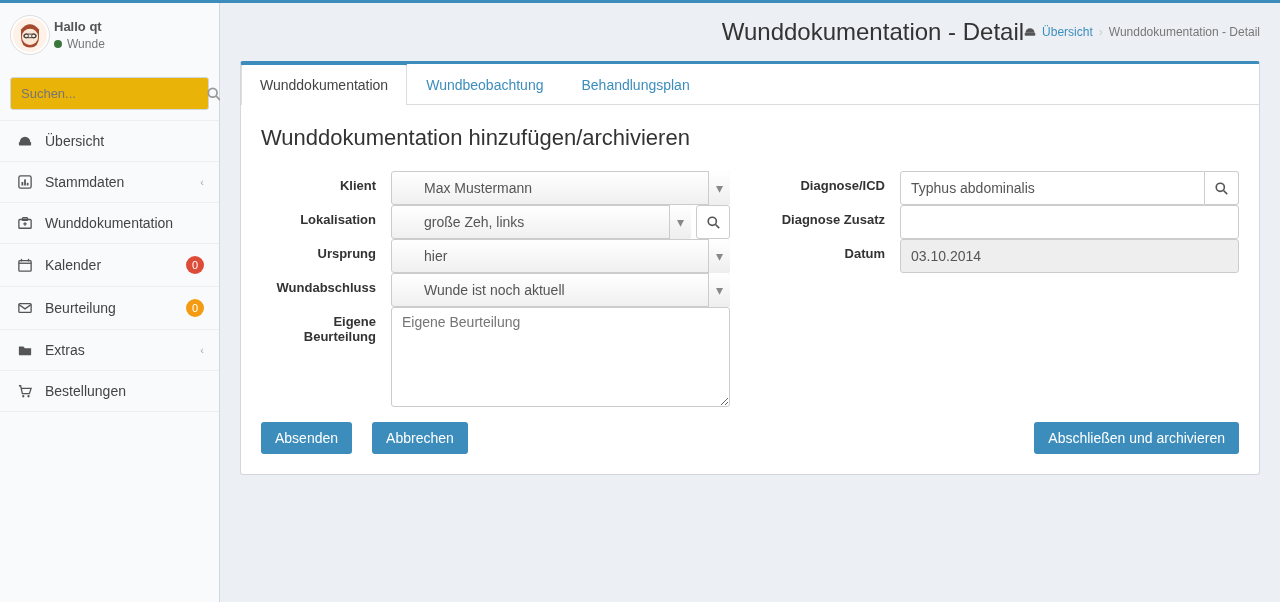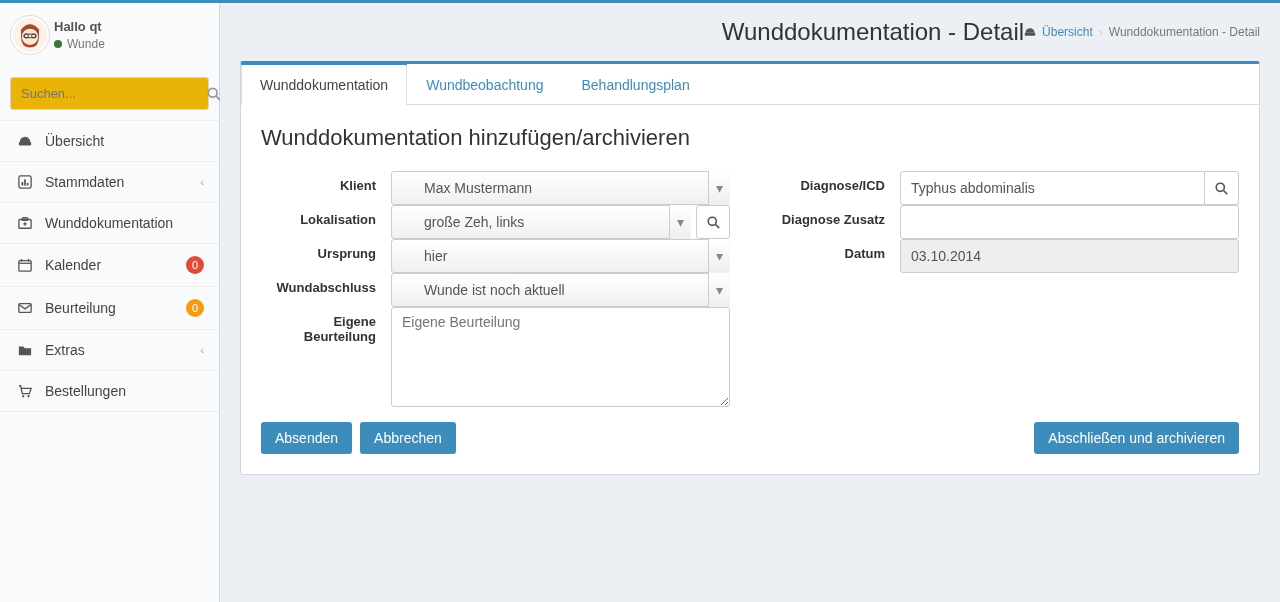--- a/index.html
+++ b/index.html
@@ -50,21 +50,21 @@
 .form-control-wrap { flex: 1; display: flex; }
 .form-control, .form-select { flex: 1; height: 34px; padding: 6px 10px; border: 1px solid #ccc; border-radius: 3px; font-size: 14px; background: #fff; color: #555; }
 .form-select { background: linear-gradient(#fff,#f0f0f0); position: relative; border-radius: 3px; display: flex; align-items: center; padding-left: 32px; }
 .select-arrow { width: 22px; height: 34px; border-left: 1px solid #ccc; display:flex; align-items:center; justify-content:center; color:#888; background: linear-gradient(#fff,#eee); border-radius: 0 3px 3px 0; margin-left:-22px; position:relative; pointer-events:none;}
 .select-container { flex:1; display:flex; position:relative; }
 .input-addon { width: 34px; height: 34px; border: 1px solid #ccc; border-left: none; background: #fff; display: flex; align-items: center; justify-content: center; border-radius: 0 3px 3px 0; color: #555; cursor:pointer; }
 .select-container + .input-addon { margin-left: 5px; border-left: 1px solid #ccc; border-radius: 3px; }
 textarea.form-control { height: 100px; resize: both; font-family: inherit; }
 .form-control[readonly] { background: #eee; }
 
-.btn-row { display: flex; gap: 8px; margin-top: 15px; }
+.btn-row { display: flex; gap: 20px; margin-top: 15px; }
 .btn-row .spacer { flex: 1; }
 .btn { padding: 8px 14px; border: none; border-radius: 3px; font-size: 14px; cursor: pointer; color: #fff; background: #3c8dbc; }
 
 svg { display:block; }
 </style>
 </head>
 <body>
 
 <div class="wrapper">
   <aside class="sidebar">

